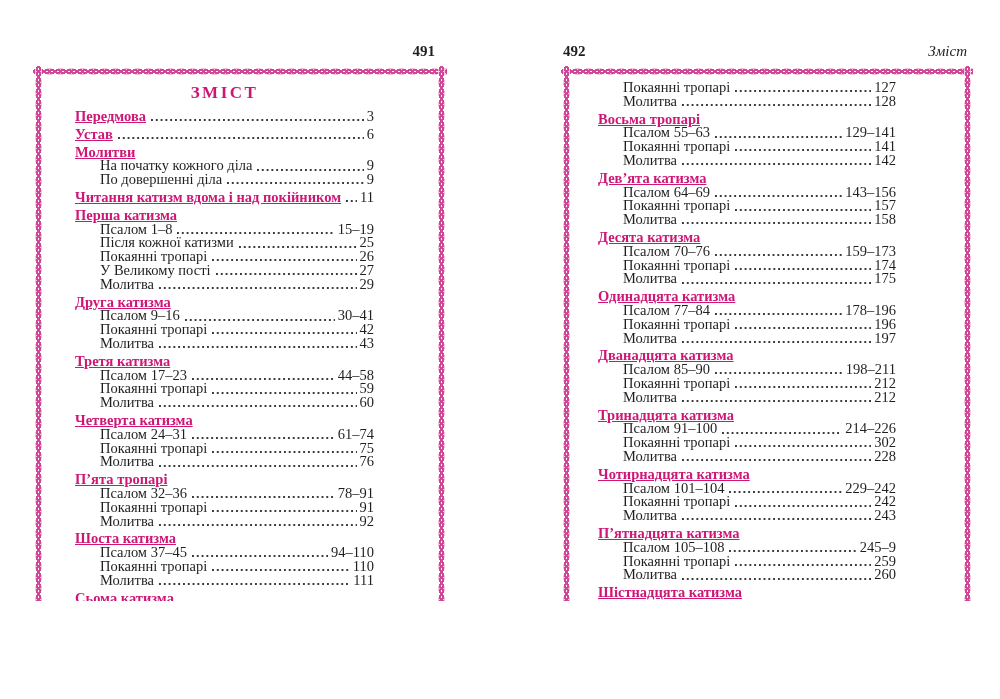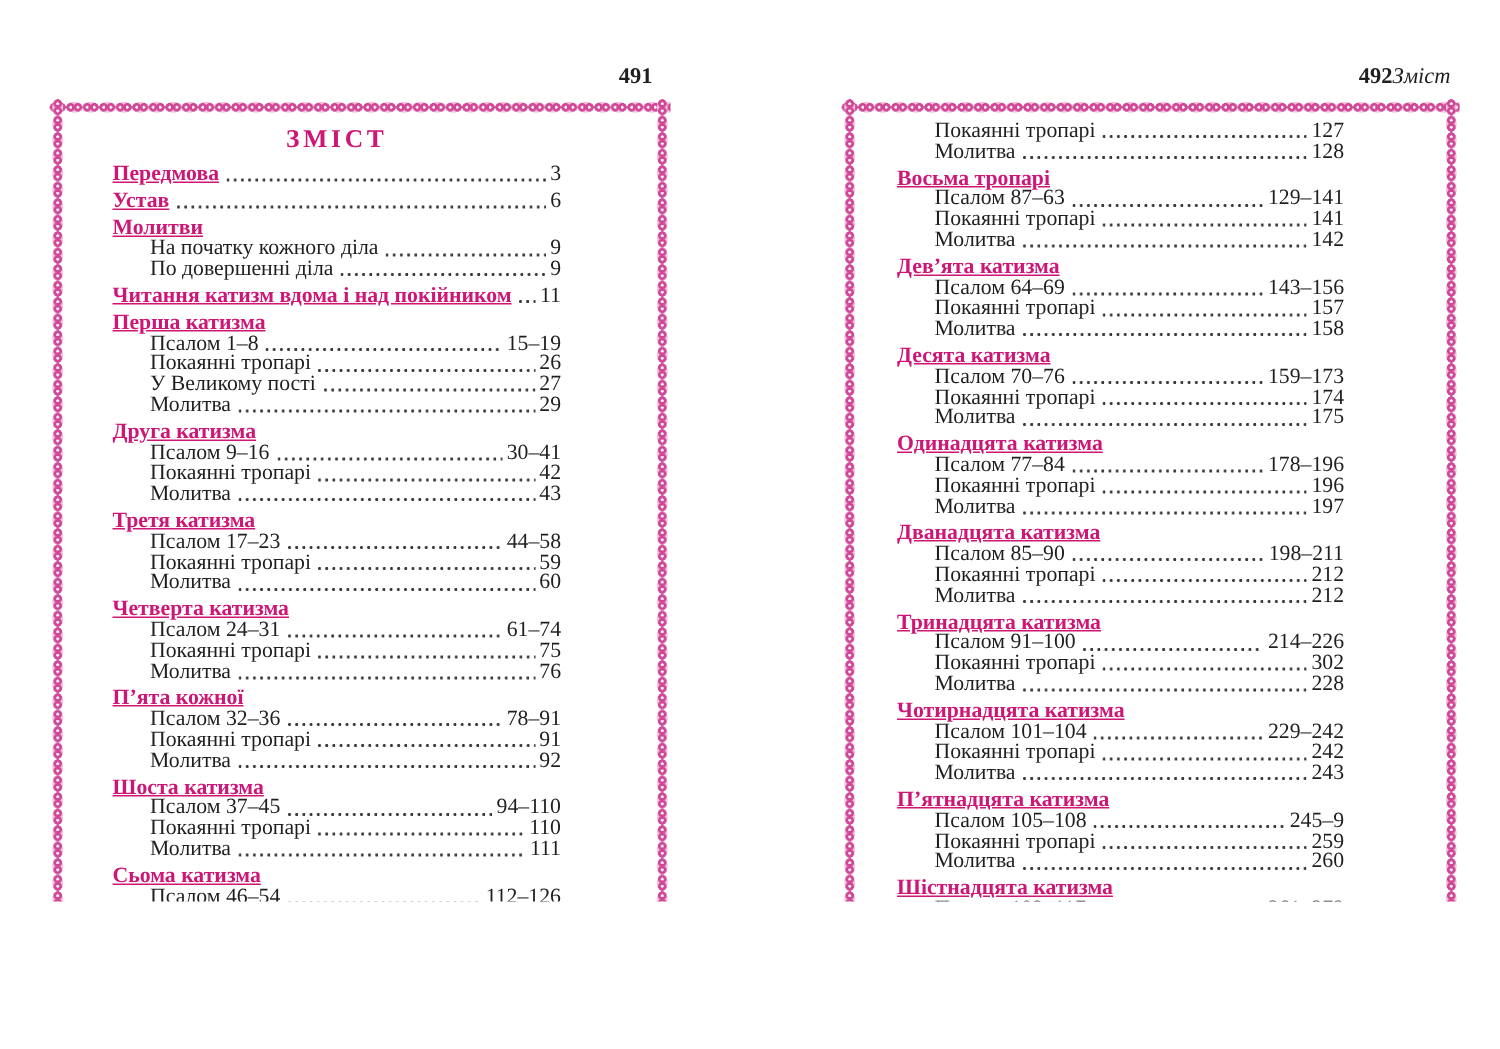--- a/index.html
+++ b/index.html
@@ -9,21 +9,21 @@
   }
   *{box-sizing:border-box;}
   body{margin:0;background:#ffffff;}
   .stage{
     position:relative;width:1000px;height:601px;background:#fff;overflow:hidden;
     font-family:"Liberation Serif","DejaVu Serif",serif;color:var(--ink);
   }
   
   .runhead{position:absolute;top:43px;height:18px;font-size:15px;}
   .runhead-left{left:33px;width:414px;text-align:right;padding-right:12px;font-weight:bold;}
-  .runhead-right{left:561px;width:412px;display:flex;justify-content:flex-end;align-items:baseline;padding:0 6px 0 2px;}
+  .runhead-right{left:561px;width:412px;display:flex;justify-content:space-between;align-items:baseline;padding:0 6px 0 2px;}
   .pagenum{font-weight:bold;}
   .runtitle{font-style:italic;font-weight:normal;}
   
   .page{position:absolute;top:66px;height:570px;background:#fff;}
   #pageL{left:33px;width:414px;}
   #pageR{left:561px;width:412px;}
   .orn{position:absolute;}
   .orn-h{left:0;right:0;height:11px;
     background-image:
       radial-gradient(circle at 3px 5.5px, #ffffff 0 0.9px, var(--orn) 0.9px 2.7px, rgba(255,255,255,0) 3px),
@@ -114,20 +114,25 @@
             <div class="row sec ind0 gap">
     <span class="lbl">Перша катизма</span>
 
   </div>
             <div class="row itm ind1">
     <span class="lbl">Псалом 1–8</span>
     <span class="dots"></span>
     <span class="pg">15–19</span>
   </div>
             <div class="row itm ind1">
+    <span class="lbl">Після кожної катизми</span>
+    <span class="dots"></span>
+    <span class="pg">25</span>
+  </div>
+            <div class="row itm ind1">
     <span class="lbl">Покаянні тропарі</span>
     <span class="dots"></span>
     <span class="pg">26</span>
   </div>
             <div class="row itm ind1">
     <span class="lbl">У Великому пості</span>
     <span class="dots"></span>
     <span class="pg">27</span>
   </div>
             <div class="row itm ind1">
@@ -186,21 +191,21 @@
     <span class="lbl">Покаянні тропарі</span>
     <span class="dots"></span>
     <span class="pg">75</span>
   </div>
             <div class="row itm ind1">
     <span class="lbl">Молитва</span>
     <span class="dots"></span>
     <span class="pg">76</span>
   </div>
             <div class="row sec ind0 gap">
-    <span class="lbl">П’ята кожної</span>
+    <span class="lbl">П’ята тропарі</span>
 
   </div>
             <div class="row itm ind1">
     <span class="lbl">Псалом 32–36</span>
     <span class="dots"></span>
     <span class="pg">78–91</span>
   </div>
             <div class="row itm ind1">
     <span class="lbl">Покаянні тропарі</span>
     <span class="dots"></span>
@@ -260,21 +265,21 @@
             <div class="row itm ind1">
     <span class="lbl">Молитва</span>
     <span class="dots"></span>
     <span class="pg">128</span>
   </div>
             <div class="row sec ind0 gap">
     <span class="lbl">Восьма тропарі</span>
 
   </div>
             <div class="row itm ind1">
-    <span class="lbl">Псалом 87–63</span>
+    <span class="lbl">Псалом 55–63</span>
     <span class="dots"></span>
     <span class="pg">129–141</span>
   </div>
             <div class="row itm ind1">
     <span class="lbl">Покаянні тропарі</span>
     <span class="dots"></span>
     <span class="pg">141</span>
   </div>
             <div class="row itm ind1">
     <span class="lbl">Молитва</span>

